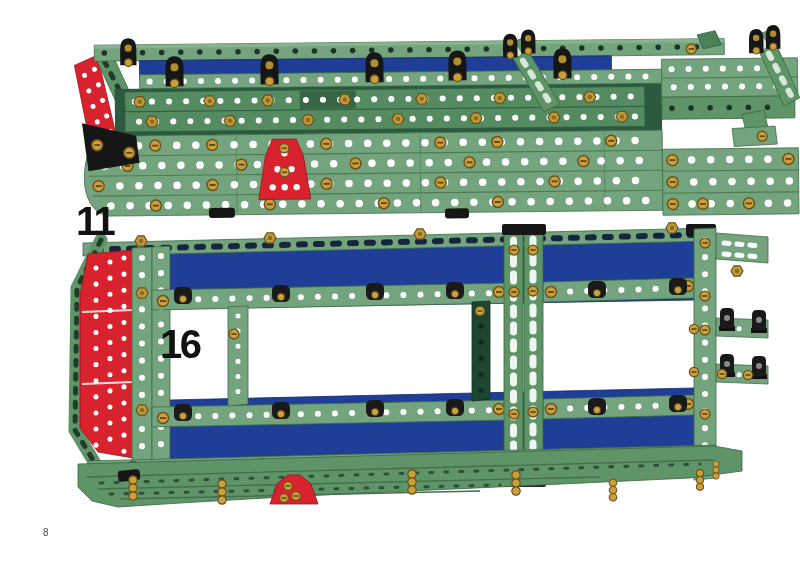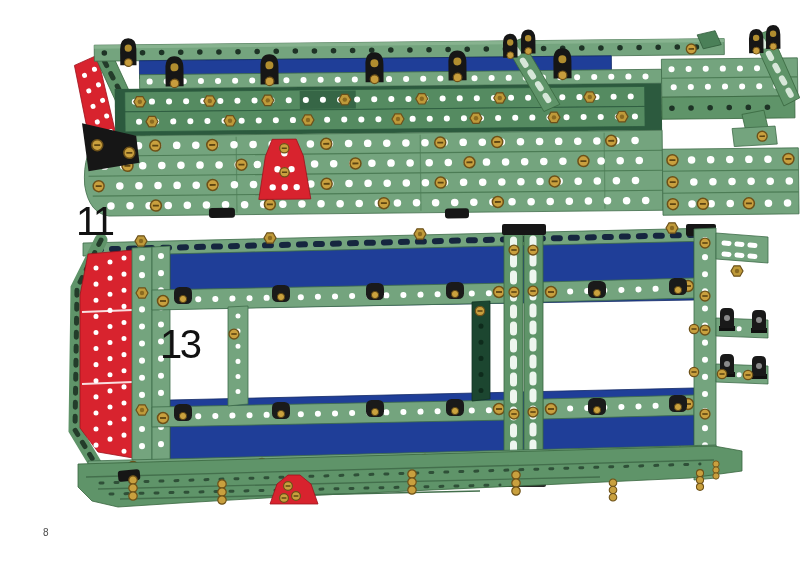--- a/index.html
+++ b/index.html
@@ -1,21 +1,21 @@
 <!DOCTYPE html>
 <html><head>
 <meta charset="utf-8">
 <style>
   html,body{margin:0;padding:0;background:#fff;}
   .page{
     position:relative;width:800px;height:566px;background:#ffffff;overflow:hidden;
     font-family:"Liberation Sans", sans-serif;
   }
   .step-label{
-    position:absolute;color:#111;font-weight:400;font-size:40px;line-height:1;
+    position:absolute;color:#111;font-weight:700;font-size:40px;line-height:1;
     letter-spacing:-2.5px;font-family:"Liberation Sans",sans-serif;
   }
   #label-11{left:76px;top:201px;}
   #label-12{left:160px;top:324px;}
   .page-number{
     position:absolute;left:43px;top:527px;font-size:10px;color:#4a4a4a;
   }
   svg .g1{fill:#74a47e;stroke:#3e6c49;stroke-width:.8;}
   svg .g2{fill:#5f9469;stroke:#38663f;stroke-width:.8;}
   svg .g3{fill:#4b8058;stroke:#2f5a3a;stroke-width:.8;}
@@ -377,16 +377,16 @@
         <polygon class="rd" points="270,504 277,484 288,475 300,475 311,484 318,504"></polygon>
         <use href="#scr" transform="translate(288,486) scale(.8)"></use>
         <use href="#scr" transform="translate(296,496) scale(.8)"></use>
         <use href="#scr" transform="translate(284,498) scale(.8)"></use>
       </g>
     </g>
   </g>
 </svg>
 
 <div class="step-label" id="label-11">11</div>
-<div class="step-label" id="label-12">13</div>
+<div class="step-label" id="label-12">16</div>
 <div class="page-number">8</div>
 
 </div>
 
 </body></html>

